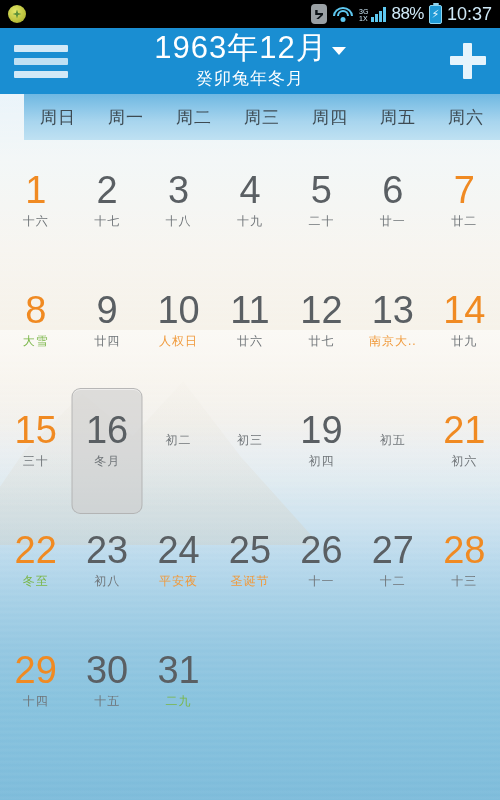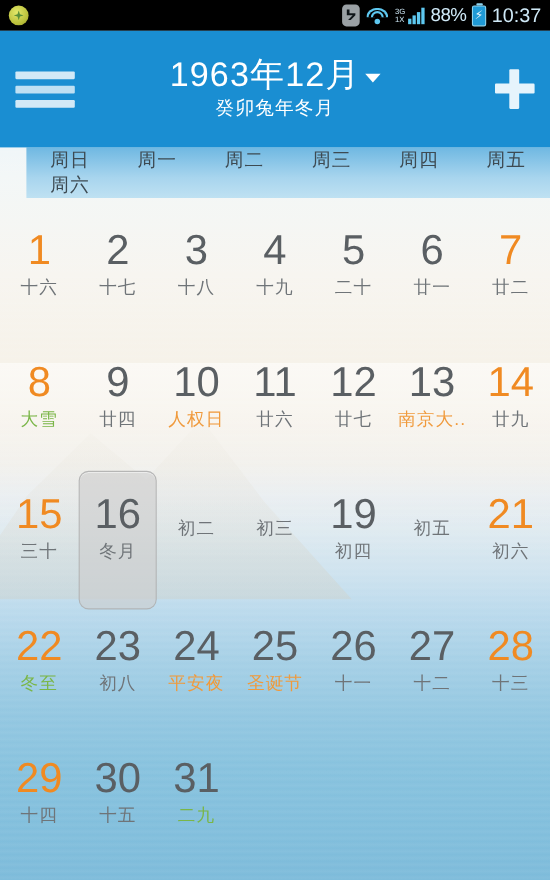--- a/index.html
+++ b/index.html
@@ -105,21 +105,21 @@
     content:""; position:absolute; top:-3px; left:3px; width:6px; height:2px;
     background:#8fd5f0; border-radius:1px;
   }
   .batt b { color:#eaf8ff; font-size:11px; line-height:1; }
   .pct { font-size:17px; letter-spacing:-0.5px; }
   .clock { font-size:18px; letter-spacing:0px; }
 
   
   .header {
     position:relative; z-index:5;
-    height:106px; background:#1a8ed2;
+    height:66px; background:#1a8ed2;
     display:flex; align-items:center; padding:0 14px;
   }
   .menu-btn { width:54px; display:flex; flex-direction:column; gap:6px; cursor:pointer; }
   .menu-btn span { display:block; height:7px; border-radius:1px; background:#d2e9f7; }
   .menu-btn span:nth-child(2){ background:#bfe0f3; }
   .title-wrap { flex:1; text-align:center; color:#fff; }
   .title-main {
     font-size:31px; font-weight:300; letter-spacing:1px; line-height:1.05;
     display:inline-flex; align-items:center; gap:4px;
   }
@@ -132,21 +132,21 @@
   .plus { position:relative; width:36px; height:36px; }
   .plus::before, .plus::after {
     content:""; position:absolute; background:#e6f4fc; border-radius:1px;
   }
   .plus::before { left:0; top:13px; width:36px; height:9px; }
   .plus::after { top:0; left:13px; width:9px; height:36px; }
 
   
   .weekdays {
     position:relative; z-index:4;
-    display:grid; grid-template-columns:repeat(6,1fr);
+    display:grid; grid-template-columns:repeat(7,1fr);
     height:46px; align-items:center;
     background:linear-gradient(to bottom,#6fb8e2,#a8d5ee 60%,#bfe1f2);
     margin-left:24px;
   }
   .weekdays div {
     text-align:center; font-size:17px; color:#3d4a52; letter-spacing:1px;
   }
 
   
   .grid {
@@ -167,21 +167,21 @@
     box-shadow:inset 0 1px 0 rgba(255,255,255,0.5);
   }
   .daynum {
     position:relative; z-index:2;
     font-size:38px; font-weight:300; line-height:1; letter-spacing:0px;
     color:#5a5f63;
   }
   .daynum.orange { color:#f08a22; }
   .lunar {
     position:relative; z-index:2;
-    font-size:16px; letter-spacing:1px; color:#6f7478;
+    font-size:12px; letter-spacing:1px; color:#6f7478;
   }
   .lunar.orange { color:#f09a3c; }
   .lunar.green  { color:#7ab648; }
 </style>
 </head>
 <body>
 
 <div id="app">
   <div class="mountain"></div>
   <div class="haze"></div>

